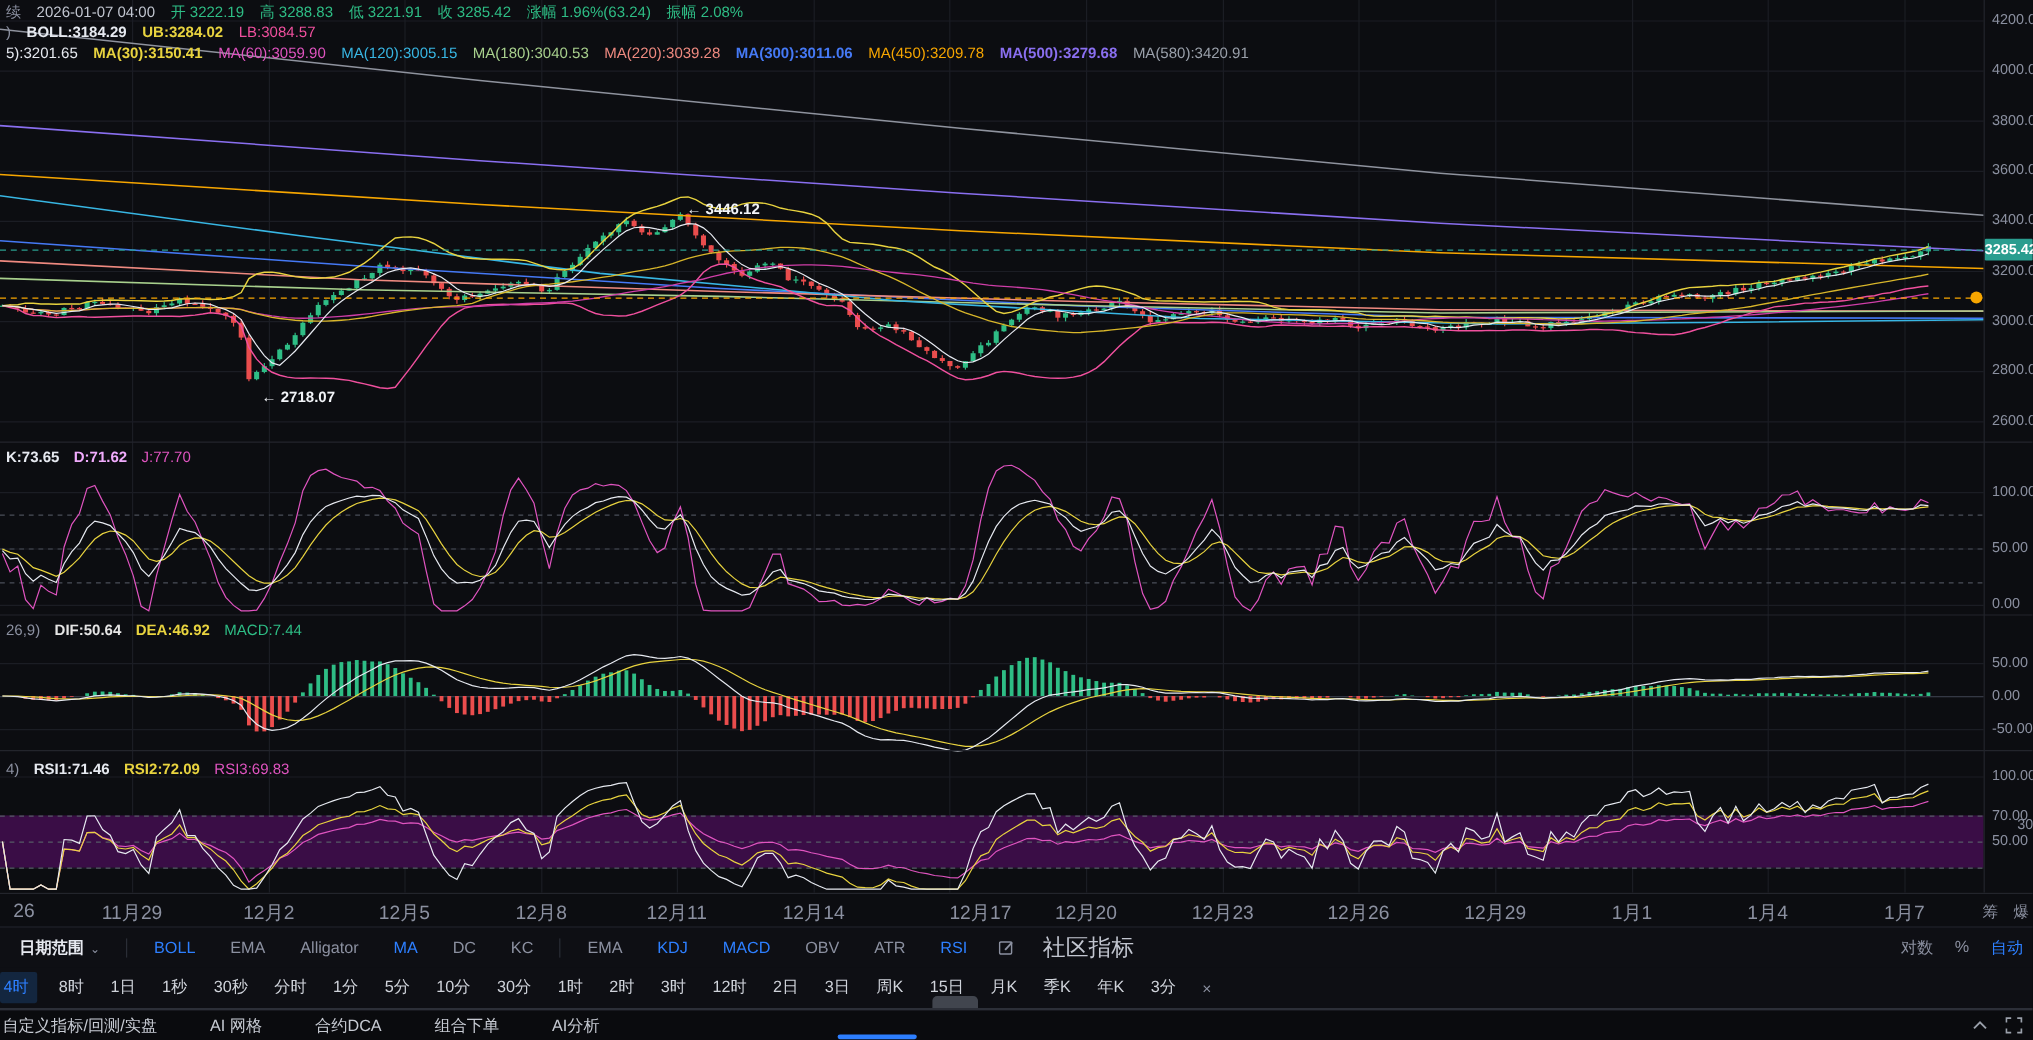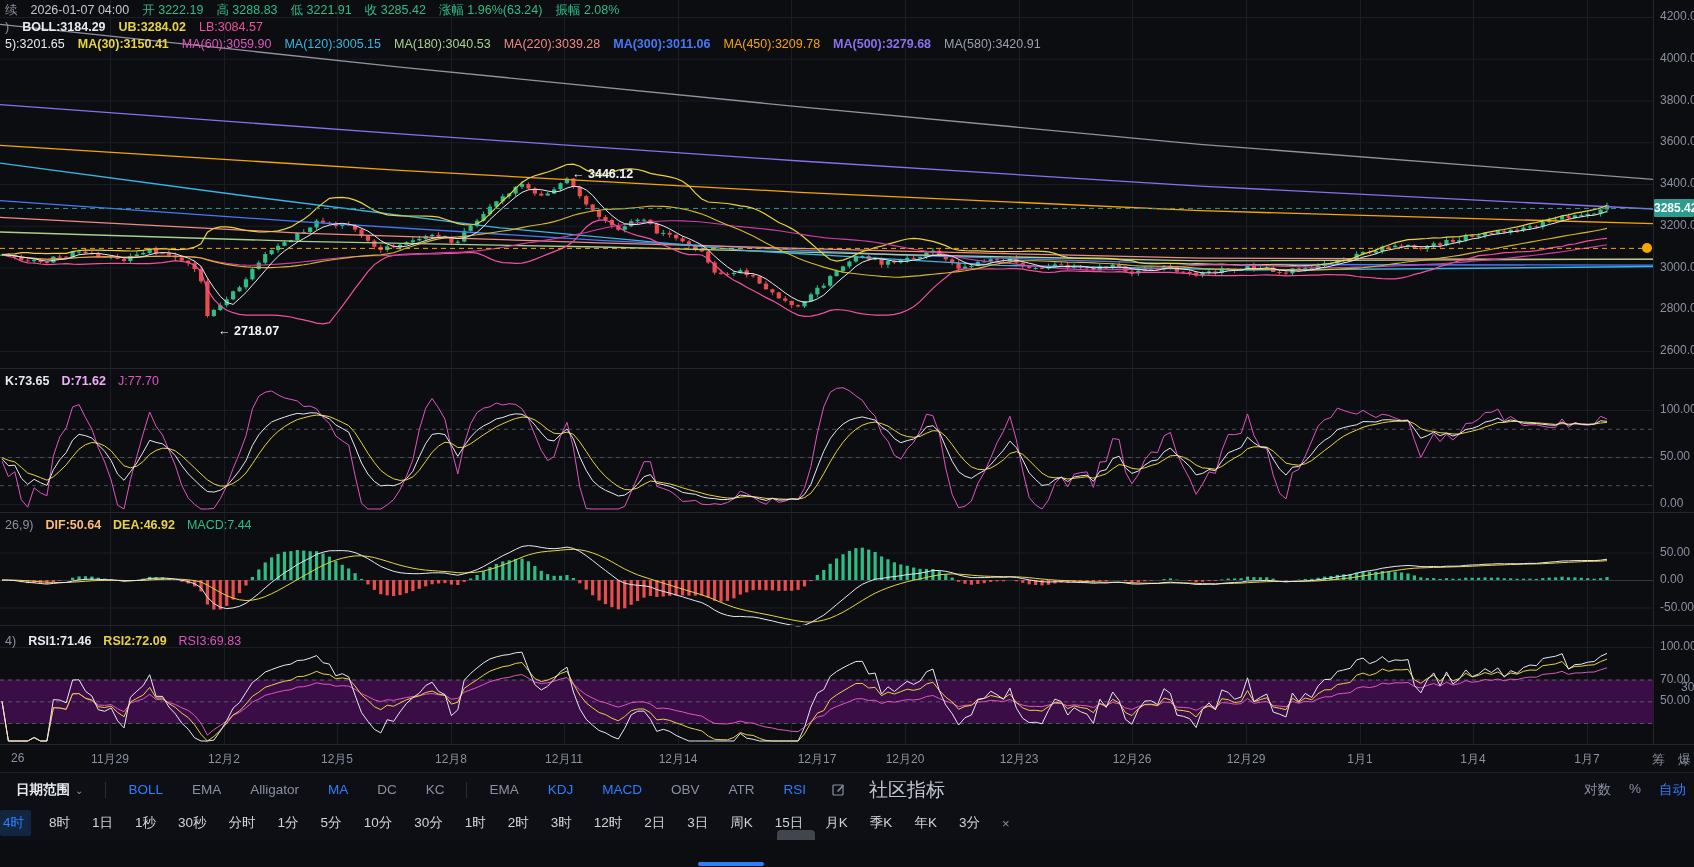--- a/index.html
+++ b/index.html
@@ -10,21 +10,21 @@
   .overlay{position:absolute;pointer-events:none;}
   .info-line{position:absolute;left:5px;white-space:nowrap;font-size:12.5px;line-height:16px;}
   .info-line span{margin-right:13px;}
   .pane-header{position:absolute;left:5px;white-space:nowrap;font-size:12.5px;}
   .pane-header span{margin-right:12px;}
   .axlab{position:absolute;left:1660px;font-size:12px;color:#8b90a0;}
   #price-badge{position:absolute;left:1654px;width:40px;height:18px;background:#2a9d8f;color:#fff;
     font-size:12px;font-weight:bold;text-align:center;line-height:18px;border-radius:1px;}
   #orange-dot{position:absolute;width:10px;height:10px;border-radius:50%;background:#f7a600;left:1642px;}
   #date-axis{position:absolute;left:0;top:744px;width:1694px;height:28px;border-top:1px solid #23252c;}
-  .datelab{position:absolute;top:6px;font-size:12px;color:#8b90a0;transform:translateX(-50%);white-space:nowrap;}
+  .datelab{position:absolute;top:6px;font-size:16px;color:#8b90a0;transform:translateX(-50%);white-space:nowrap;}
   .daterightbtn{position:absolute;top:6px;font-size:13px;color:#8b90a0;cursor:pointer;}
   #toolbar1{position:absolute;left:0;top:772px;width:1694px;height:34px;border-top:1px solid #20222a;
     display:flex;align-items:center;padding:0 0 0 16px;box-sizing:border-box;background:#0e0f14;}
   .tb-item{font-size:13.5px;color:#8b90a0;cursor:pointer;white-space:nowrap;}
   .tb-item.on{color:#2d7fff;}
   .tb-bold{color:#e6e9f0;font-weight:bold;font-size:13.5px;cursor:pointer;}
   .caret{color:#8b90a0;font-size:10px;margin-left:5px;font-weight:normal;}
   .tb-sep{width:1px;height:16px;background:#2a2d36;margin:0 22px;}
   .tb-group{display:flex;gap:29px;}
   #community-btn{display:flex;align-items:center;gap:24px;color:#c2c6d0;font-size:19px;margin-left:26px;cursor:pointer;}
@@ -856,21 +856,21 @@
         <path d="M2.0,701.3L8.4,741.0L14.8,741.0L21.3,741.0L27.7,741.0L34.1,737.5L40.5,741.0L46.9,741.0L53.4,699.6L59.8,700.1L66.2,702.8L72.6,680.0L79.0,679.8L85.5,691.3L91.9,696.0L98.3,709.7L104.7,711.3L111.1,707.9L117.6,720.8L124.0,727.9L130.4,697.3L136.8,691.2L143.2,685.6L149.7,674.7L156.1,696.3L162.5,696.4L168.9,707.0L175.3,713.8L181.8,723.2L188.2,729.2L194.6,737.8L201.0,741.0L207.4,741.0L213.9,740.1L220.3,731.0L226.7,720.6L233.1,708.1L239.5,702.5L246.0,692.4L252.4,682.5L258.8,677.6L265.2,672.0L271.6,669.6L278.1,667.2L284.5,665.2L290.9,664.1L297.3,660.5L303.7,660.1L310.2,658.1L316.6,655.6L323.0,662.7L329.4,664.1L335.8,675.8L342.3,673.7L348.7,676.9L355.1,695.2L361.5,712.6L367.9,721.3L374.4,729.4L380.8,732.9L387.2,719.7L393.6,721.4L400.0,711.9L406.5,703.4L412.9,697.6L419.3,693.1L425.7,685.5L432.1,682.2L438.6,691.4L445.0,694.6L451.4,715.6L457.8,709.9L464.2,680.2L470.7,673.4L477.1,667.9L483.5,662.9L489.9,659.0L496.3,656.9L502.8,655.3L509.2,654.5L515.6,652.8L522.0,652.2L528.4,669.0L534.9,684.7L541.3,690.0L547.7,686.2L554.1,679.3L560.5,671.6L567.0,667.2L573.4,692.0L579.8,708.9L586.2,719.3L592.6,725.3L599.1,730.5L605.5,732.8L611.9,736.5L618.3,739.0L624.7,728.3L631.2,714.9L637.6,711.2L644.0,711.1L650.4,719.2L656.8,731.4L663.3,729.3L669.7,731.4L676.1,735.4L682.5,738.3L688.9,741.0L695.4,741.0L701.8,741.0L708.2,741.0L714.6,741.0L721.0,741.0L727.5,741.0L733.9,741.0L740.3,733.4L746.7,738.2L753.1,739.3L759.6,741.0L766.0,741.0L772.4,741.0L778.8,741.0L785.2,741.0L791.7,741.0L798.1,741.0L804.5,727.4L810.9,707.1L817.3,693.1L823.8,689.5L830.2,676.4L836.6,671.5L843.0,667.8L849.4,664.5L855.9,661.5L862.3,661.3L868.7,674.0L875.1,673.1L881.5,694.1L888.0,686.8L894.4,691.5L900.8,686.2L907.2,681.3L913.6,684.4L920.1,681.0L926.5,671.8L932.9,669.0L939.3,690.5L945.7,704.9L952.2,713.7L958.6,725.0L965.0,717.7L971.4,715.0L977.8,699.8L984.3,698.2L990.7,691.2L997.1,694.8L1003.5,699.4L1009.9,688.1L1016.4,708.2L1022.8,718.4L1029.2,722.6L1035.6,722.2L1042.0,723.8L1048.5,710.3L1054.9,699.1L1061.3,701.6L1067.7,715.1L1074.1,707.7L1080.6,711.7L1087.0,714.1L1093.4,723.5L1099.8,699.2L1106.2,707.4L1112.7,692.0L1119.1,700.5L1125.5,719.4L1131.9,724.2L1138.3,709.6L1144.8,701.0L1151.2,700.8L1157.6,704.6L1164.0,688.7L1170.4,693.4L1176.9,715.1L1183.3,716.3L1189.7,718.7L1196.1,727.5L1202.5,709.2L1209.0,702.9L1215.4,709.9L1221.8,689.9L1228.2,692.4L1234.6,699.2L1241.1,697.1L1247.5,677.8L1253.9,701.6L1260.3,697.4L1266.7,694.0L1273.2,712.0L1279.6,714.2L1286.0,716.9L1292.4,693.0L1298.8,701.6L1305.3,693.4L1311.7,697.5L1318.1,685.9L1324.5,679.6L1330.9,679.2L1337.4,671.4L1343.8,669.9L1350.2,668.3L1356.6,659.9L1363.0,658.1L1369.5,663.7L1375.9,661.3L1382.3,656.7L1388.7,661.9L1395.1,659.9L1401.6,660.4L1408.0,659.6L1414.4,685.4L1420.8,692.9L1427.2,680.1L1433.7,672.9L1440.1,685.9L1446.5,671.9L1452.9,684.0L1459.3,679.1L1465.8,669.9L1472.2,676.7L1478.6,674.0L1485.0,668.7L1491.4,672.6L1497.9,667.9L1504.3,677.2L1510.7,670.7L1517.1,673.3L1523.5,667.5L1530.0,665.0L1536.4,665.7L1542.8,658.5L1549.2,657.3L1555.6,656.2L1562.1,653.7L1568.5,669.2L1574.9,664.6L1581.3,664.2L1587.7,662.2L1594.2,661.5L1600.6,656.3L1607.0,653.4" stroke="#e6e9f0" stroke-width="1" fill="none"></path>
         <line x1="0" y1="368.5" x2="1694" y2="368.5" stroke="#23252c" stroke-width="1"></line>
         <line x1="0" y1="512.5" x2="1694" y2="512.5" stroke="#23252c" stroke-width="1"></line>
         <line x1="0" y1="625.5" x2="1694" y2="625.5" stroke="#23252c" stroke-width="1"></line>
         <line x1="1653.5" y1="0" x2="1653.5" y2="744" stroke="#23252c" stroke-width="1"></line>
       </svg>
     <div class="overlay info-line" style="top:2px" id="info-line1"><span style="color: rgb(139, 144, 160);">续</span><span style="color: rgb(194, 198, 208);">2026-01-07 04:00</span><span style="color: rgb(46, 189, 133);">开 3222.19</span><span style="color: rgb(46, 189, 133);">高 3288.83</span><span style="color: rgb(46, 189, 133);">低 3221.91</span><span style="color: rgb(46, 189, 133);">收 3285.42</span><span style="color: rgb(46, 189, 133);">涨幅 1.96%(63.24)</span><span style="color: rgb(46, 189, 133);">振幅 2.08%</span></div>
     <div class="overlay info-line" style="top:19px" id="info-line2"><span style="color: rgb(139, 144, 160);">)</span><span style="color: rgb(230, 233, 240); font-weight: bold;">BOLL:3184.29</span><span style="color: rgb(232, 211, 63); font-weight: bold;">UB:3284.02</span><span style="color: rgb(240, 80, 158);">LB:3084.57</span></div>
     <div class="overlay info-line" style="top:36px" id="info-line3"><span style="color: rgb(230, 233, 240);">5):3201.65</span><span style="color: rgb(232, 211, 63); font-weight: bold;">MA(30):3150.41</span><span style="color: rgb(224, 84, 192);">MA(60):3059.90</span><span style="color: rgb(56, 182, 227);">MA(120):3005.15</span><span style="color: rgb(168, 208, 141);">MA(180):3040.53</span><span style="color: rgb(239, 138, 128);">MA(220):3039.28</span><span style="color: rgb(69, 121, 245); font-weight: bold;">MA(300):3011.06</span><span style="color: rgb(247, 166, 0);">MA(450):3209.78</span><span style="color: rgb(138, 111, 240); font-weight: bold;">MA(500):3279.68</span><span style="color: rgb(154, 160, 170);">MA(580):3420.91</span></div>
     <div class="overlay pane-header" style="top:374px" id="kdj-header"><span style="color: rgb(230, 233, 240); font-weight: bold;">K:73.65</span><span style="color: #f0abfc; font-weight: bold;">D:71.62</span><span style="color: rgb(224, 84, 192);">J:77.70</span></div>
-    <div class="overlay pane-header" style="top:518px" id="macd-header"><span style="color: rgb(139, 144, 160); text-align: right;">26,9)</span><span style="color: #fdba74; font-weight: bold;">DIF:50.64</span><span style="color: rgb(232, 211, 63); font-weight: bold;">DEA:46.92</span><span style="color: rgb(46, 189, 133);">MACD:7.44</span></div>
+    <div class="overlay pane-header" style="top:518px" id="macd-header"><span style="color: rgb(139, 144, 160); text-align: right;">26,9)</span><span style="color: #e5e5e5; font-weight: bold;">DIF:50.64</span><span style="color: rgb(232, 211, 63); font-weight: bold;">DEA:46.92</span><span style="color: rgb(46, 189, 133);">MACD:7.44</span></div>
     <div class="overlay pane-header" style="top:634px" id="rsi-header"><span style="color: rgb(139, 144, 160);">4)</span><span style="color: rgb(230, 233, 240); font-weight: bold; margin-top: 47px;">RSI1:71.46</span><span style="color: rgb(232, 211, 63); font-weight: bold;">RSI2:72.09</span><span style="color: rgb(224, 84, 192);">RSI3:69.83</span></div>
     <div class="overlay" id="axis-labels" style="left:0;top:0;width:1694px;height:744px">
         <div class="axlab" style="top: 9px;">4200.00</div>
         <div class="axlab" style="top: 50.75px;">4000.00</div>
         <div class="axlab" style="top: 92.5px;">3800.00</div>
         <div class="axlab" style="top: 134.25px;">3600.00</div>
         <div class="axlab" style="top: 176px;">3400.00</div>
         <div class="axlab" style="top: 217.75px;">3200.00</div>
         <div class="axlab" style="top: 259.5px;">3000.00</div>
         <div class="axlab" style="top: 301.25px;">2800.00</div>
@@ -966,14 +966,31 @@
       <div class="period">周K</div>
       <div class="period">15日</div>
       <div class="period">月K</div>
       <div class="period">季K</div>
       <div class="period">年K</div>
       <div class="period">3分</div>
       <div class="period-close">×</div>
     </div>
   <div id="collapse-handle"></div>
 
+  <div id="bottombar">
+    <div id="btabs" style="display:flex;gap:44px">
+        <div class="btab">自定义指标/回测/实盘</div>
+        <div class="btab">AI 网格</div>
+        <div class="btab">合约DCA</div>
+        <div class="btab">组合下单</div>
+        <div class="btab">AI分析</div>
+      </div>
+    <div id="bb-right">
+      <svg width="14" height="14" viewBox="0 0 14 14" style="cursor:pointer">
+        <polyline points="2,9 7,4 12,9" fill="none" stroke="#9aa0aa" stroke-width="1.6"></polyline>
+      </svg>
+      <svg width="15" height="15" viewBox="0 0 15 15" style="cursor:pointer">
+        <path d="M1 5 V1.5 H5 M10 1.5 H13.5 V5 M13.5 10 V13.5 H10 M5 13.5 H1 V10" fill="none" stroke="#9aa0aa" stroke-width="1.4"></path>
+      </svg>
+    </div>
+  </div>
   <div id="bottom-blue-bar"></div>
 </div>
 
 </body></html>

